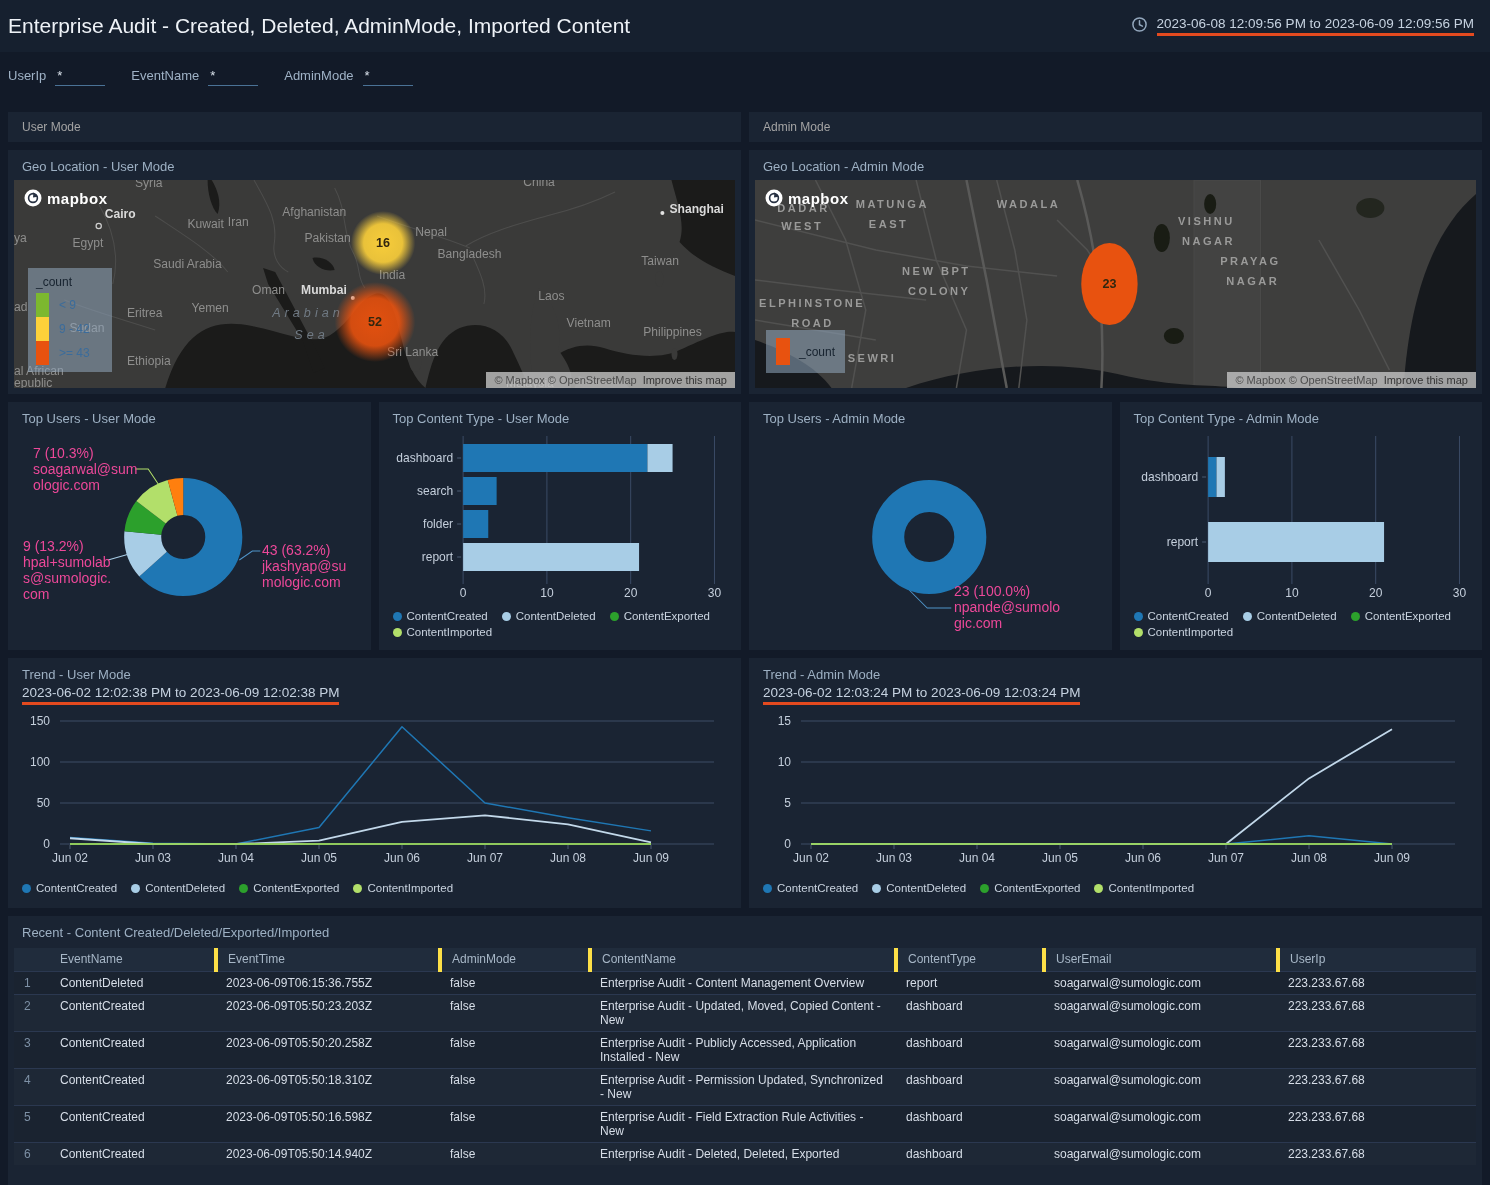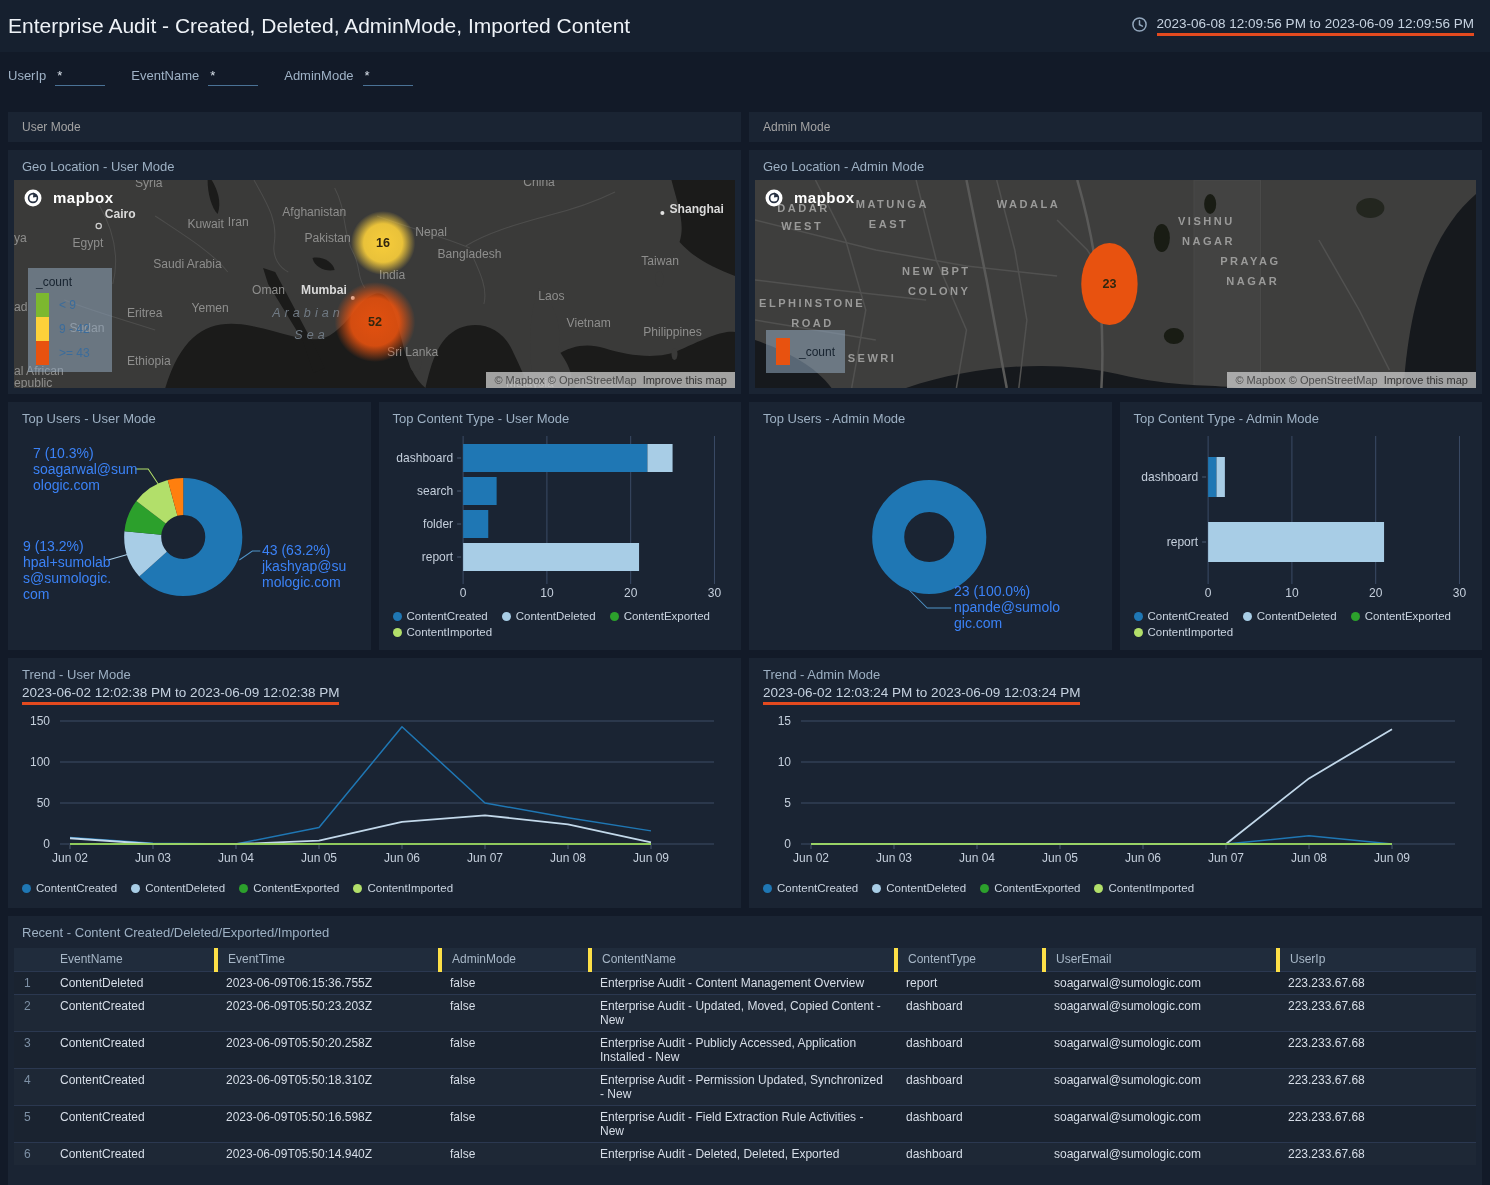--- a/index.html
+++ b/index.html
@@ -16,33 +16,33 @@
   .grid{display:grid;grid-template-columns:repeat(4,1fr);gap:8px;padding:10px 8px 0}
   .panel{background:#1a2433;position:relative;overflow:hidden}
   .strip{grid-column:span 2;height:30px;display:flex;align-items:center;padding-left:14px;box-sizing:border-box;font-size:12px;color:#a3a3a3;background:#1a2433}
   .geo{grid-column:span 2;height:244px}
   .small{height:248px}
   .trend{grid-column:span 2;height:250px}
   .tablep{grid-column:span 4;height:269px}
   .ptitle{padding:9px 14px 0;font-size:13px;color:#9db0c3}
   .map{position:absolute;left:6px;right:6px;top:30px;bottom:6px;background:#3a3a39;cursor:grab}
   .map>svg{position:absolute;inset:0;width:100%;height:100%}
-  .mapbox-logo{position:absolute;left:10px;top:9px;display:flex;align-items:flex-start;gap:11px;z-index:3}
+  .mapbox-logo{position:absolute;left:10px;top:9px;display:flex;align-items:center;gap:5px;z-index:3}
   .logo-text{color:#fff;font-weight:700;font-size:15px;letter-spacing:.5px}
   .map-attr{position:absolute;right:0;bottom:0;background:rgba(200,200,200,.78);font-size:11px;color:#4c4c4c;padding:2px 8px;z-index:3;display:flex;gap:6px;align-items:center}
   .map-attr b{color:#333;font-weight:400}
   .map-legend{position:absolute;left:14px;top:88px;width:68px;background:rgba(146,168,190,.55);padding:7px 8px;z-index:2}
   .ml-title{font-size:12px;color:#16222e;display:block;margin-bottom:4px}
   .ml-row{display:flex;align-items:center;height:24px}
   .ml-sw{width:13px;height:24px;flex:none}
   .ml-lab{margin-left:10px;font-size:12px;color:#3b6c9b}
   .map-legend2{position:absolute;left:11px;top:150px;background:rgba(146,168,190,.55);padding:8px 10px;display:flex;align-items:center;gap:9px;z-index:2}
   .ml2-sw{width:14px;height:27px;background:#e8520f}
   .chart-svg{position:absolute;left:0;top:30px}
-  .callout{position:absolute;font-size:14px;line-height:16px;color:#3b82f6;word-break:break-all}
+  .callout{position:absolute;font-size:14px;line-height:16px;color:#ec4899;word-break:break-all}
   .legend{position:absolute;left:14px;bottom:12px;display:flex;flex-wrap:wrap;column-gap:14px;row-gap:4px;font-size:11.5px;color:#c9d3df;width:344px}
   .trend .legend{width:auto;bottom:14px}
   .litem{display:flex;align-items:center;gap:5px}
   .ldot{width:9px;height:9px;border-radius:50%;display:inline-block;flex:none}
   .subtitle{position:absolute;left:14px;top:27px;font-size:13.5px;color:#c6d2e0;border-bottom:3px solid #e44a1f;padding-bottom:2px}
   .trend-svg{position:absolute;inset:0}
   .tablep table{border-collapse:collapse;margin:8px 6px 0;width:calc(100% - 12px);font-size:12px;table-layout:fixed}
   thead tr{background:#202c3c;height:23px}
   th{font-weight:400;color:#a7b7c7;text-align:left;padding:3px 10px;overflow:hidden;white-space:nowrap}
   th.sep{border-left:4px solid #fde047}

